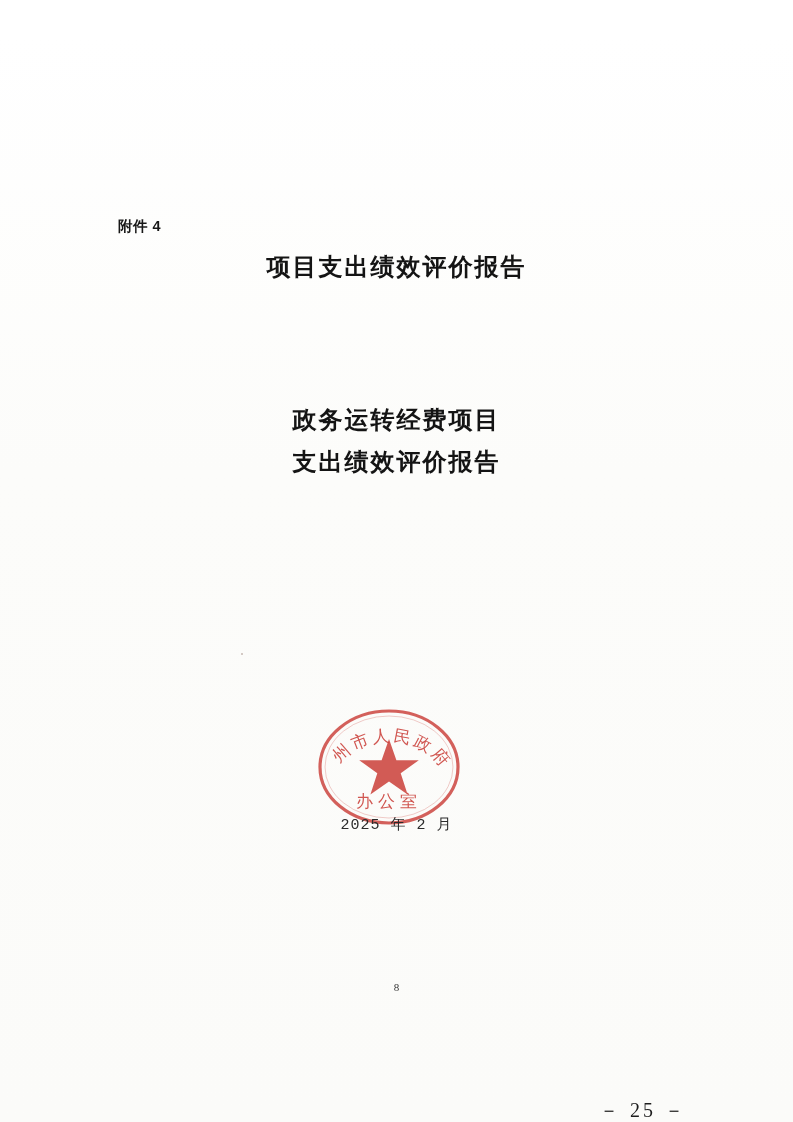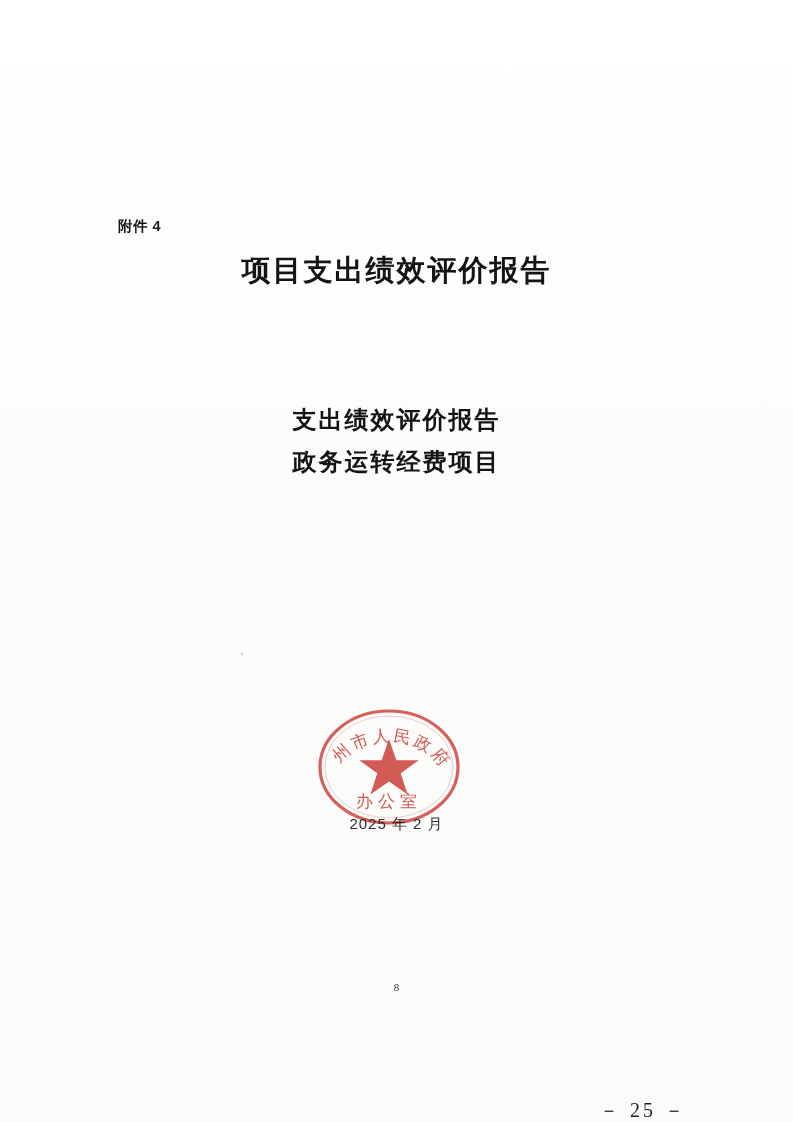--- a/index.html
+++ b/index.html
@@ -40,21 +40,21 @@
     color: #171717;
     font-family: "Liberation Sans", sans-serif;
   }
 
   .doc-title {
     position: absolute;
     left: 0;
     right: 0;
     top: 214px;
     text-align: center;
-    font-size: 29px;
+    font-size: 24px;
     font-weight: 700;
     letter-spacing: 2px;
     color: #141414;
     font-family: "Liberation Sans", sans-serif;
   }
 
   .main-title {
     position: absolute;
     left: 0;
     right: 0;
@@ -95,21 +95,21 @@
 
   .seal-date {
     position: absolute;
     left: 0;
     right: 0;
     top: 778px;
     text-align: center;
     font-size: 15px;
     letter-spacing: 1px;
     color: #2b2b2b;
-    font-family: Liberation Sans, sans-serif;
+    font-family: Liberation Mono, monospace;
   }
 
   .footer-num {
     position: absolute;
     left: 0;
     right: 0;
     top: 944px;
     text-align: center;
     font-size: 11px;
     color: #333333;
@@ -129,22 +129,22 @@
 </head>
 <body>
 
 <div class="page">
 
   <div class="attachment-label">附件 4</div>
 
   <div class="doc-title">项目支出绩效评价报告</div>
 
   <div class="main-title">
+    <span class="line">政务运转经费项目</span>
     <span class="line">支出绩效评价报告</span>
-    <span class="line">政务运转经费项目</span>
   </div>
 
   <div class="dot-artifact"></div>
 
   <div class="seal">
     <svg width="146" height="124" viewBox="0 0 146 124" xmlns="http://www.w3.org/2000/svg">
       <ellipse cx="73" cy="62" rx="69" ry="56" fill="none" stroke="#c8352f" stroke-width="3.2" opacity="0.85"></ellipse>
       <ellipse cx="73" cy="62" rx="64" ry="51" fill="none" stroke="#c8352f" stroke-width="0.8" opacity="0.35"></ellipse>
 
       <polygon points="73,34 80.4,55.2 102.8,55.2 84.7,68.3 91.6,89.6 73,76.4 54.4,89.6 61.3,68.3 43.2,55.2 65.6,55.2" fill="#c8352f" opacity="0.88"></polygon>

